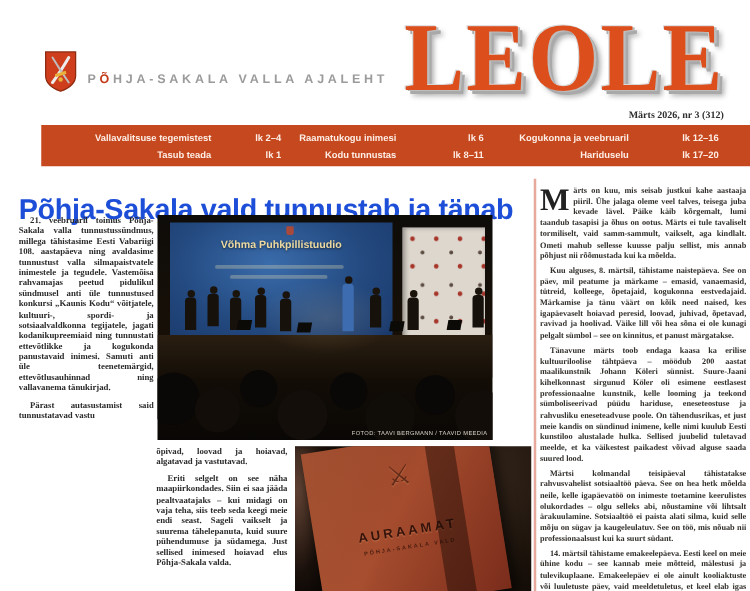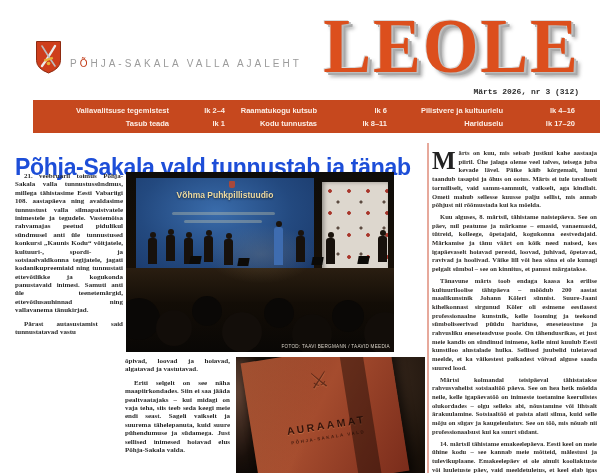--- a/index.html
+++ b/index.html
@@ -8,27 +8,27 @@
     --divider:#e7a99c;
     --ink:#1a1a1a;
   }
   html,body{margin:0;padding:0;background:#fff;}
   .page{position:relative;width:600px;height:473px;background:#fff;overflow:hidden;
         font-family:"Liberation Serif",serif;color:var(--ink);}
 
   
   .shield{position:absolute;left:35px;top:40px;width:27px;height:35px;}
   .tagline{position:absolute;left:70px;top:58px;font-family:"Liberation Sans",sans-serif;
-           font-size:10px;font-weight:400;letter-spacing:3px;color:#9b9b9b;white-space:nowrap;}
+           font-size:10px;font-weight:700;letter-spacing:3px;color:#9b9b9b;white-space:nowrap;}
   .tagline .accent{color:#c23a17;}
   .logo-title{position:absolute;right:20px;top:10px;font-family:"Liberation Serif",serif;
               font-weight:700;font-size:78px;line-height:72px;letter-spacing:2px;color:var(--logo);
               text-shadow:-1px -1px 0 #d9d9d9, 2px 1px 0 #bdbdbd, 4px 3px 0 #a9a9a9, 6px 5px 4px rgba(80,80,80,.45);
               transform:scaleX(.92);transform-origin:right center;white-space:nowrap;}
-  .issue{position:absolute;right:21px;top:87px;font-family:Liberation Mono, monospace;
+  .issue{position:absolute;right:21px;top:87px;font-family:Liberation Serif, serif;
          font-size:8px;font-weight:700;color:#2e2e2e;padding-left:48px;}
 
   
   .navbar{position:absolute;left:33px;top:100px;width:596px;height:33px;background:var(--accent);
           box-sizing:border-box;padding:4px 0 0 24px;
           display:grid;grid-template-columns:112px 56px 92px 70px 116px 72px;grid-auto-rows:13px;
           font-family:"Liberation Sans",sans-serif;font-size:7.5px;font-weight:700;color:#fdeee6;
           align-items:center;text-align:right;}
   .navbar span{white-space:nowrap;}
 
@@ -113,24 +113,24 @@
       <circle cx="13.5" cy="23.5" r="1.8" fill="#e8b23a"></circle>
     </svg>
   </div>
   <div class="tagline"><span>P</span><span class="accent">Õ</span><span>HJA-SAKALA VALLA AJALEHT</span></div>
   <div class="logo-title">LEOLE</div>
   <div class="issue">Märts 2026, nr 3 (312)</div>
 
   <div class="navbar">
     <span>Vallavalitsuse tegemistest</span>
     <span>lk 2–4</span>
-    <span>Raamatukogu kutsub</span>
+    <span>Raamatukogu inimesi</span>
     <span>lk 6</span>
-    <span>Pilistvere ja kultuurielu</span>
-    <span>lk 4–16</span>
+    <span>Kogukonna ja veebruaril</span>
+    <span>lk 12–16</span>
     <span>Tasub teada</span>
     <span>lk 1</span>
     <span>Kodu tunnustas</span>
     <span>lk 8–11</span>
     <span>Hariduselu</span>
     <span>lk 17–20</span>
   </div>
 
   <h1 class="headline">Põhja-Sakala vald tunnustab ja tänab</h1>
   <div class="divider"></div>

